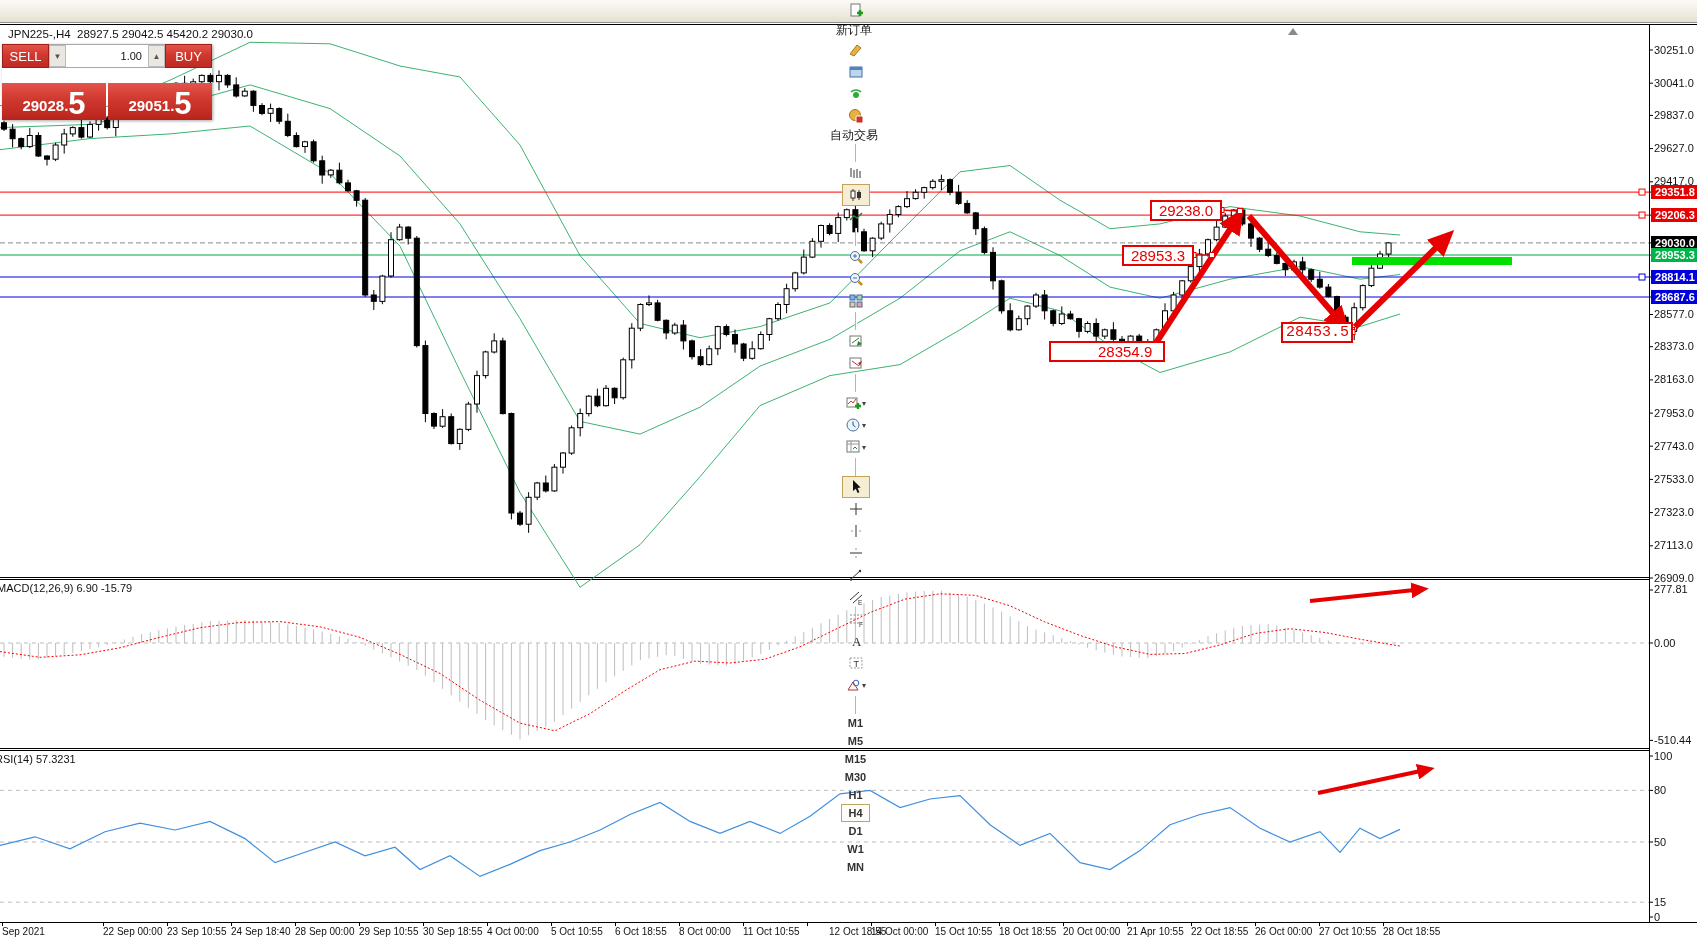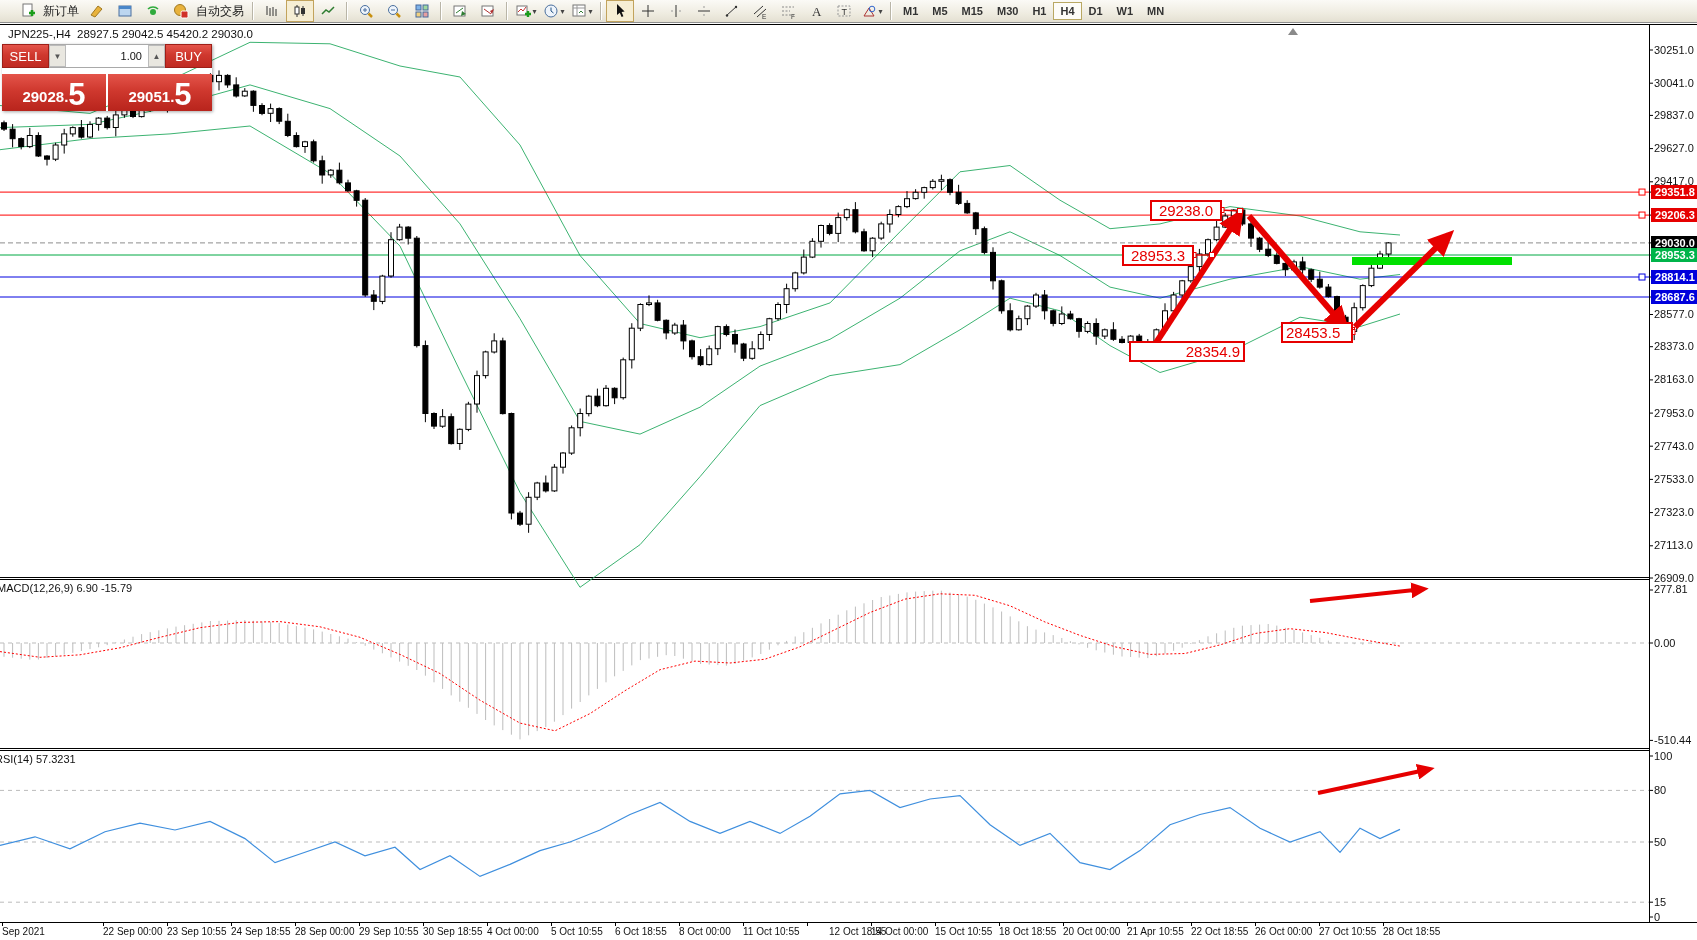--- a/index.html
+++ b/index.html
@@ -1,21 +1,21 @@
 <!DOCTYPE html>
 <html><head>
 <meta charset="utf-8">
 <style>
   html,body{margin:0;padding:0;width:1697px;height:940px;overflow:hidden;background:#fff;
     font-family:"Liberation Sans","DejaVu Sans",sans-serif;}
   #app{position:relative;width:1697px;height:940px;}
   
   #toolbar{position:absolute;left:0;top:0;width:1697px;height:23px;z-index:6;
     background:linear-gradient(180deg,#fbfaf6 0%,#efece1 60%,#e4e0d2 100%);
-    border-bottom:1px solid #8f8f8f;display:flex;align-items:center;padding-left:14px;box-sizing:border-box;}
+    border-bottom:1px solid #8f8f8f;display:flex;align-items:center;padding-left:14px;box-sizing:border-box;flex-direction:column;}
   .tb-sep{width:1px;height:18px;background:#b9b5a7;border-right:1px solid #fff;margin:0 4px;flex:none;}
   .tb-btn{height:20px;min-width:22px;display:flex;align-items:center;justify-content:center;
     padding:0 2px;border:1px solid transparent;flex:none;}
   .tb-btn svg{width:16px;height:16px;flex:none;}
   .tb-btn.pressed{background:#f6eed4;border:1px solid #c2a35c;}
   .tb-lbl{font-size:12px;color:#1a1a1a;margin:0 4px 0 1px;white-space:nowrap;}
   .dd{font-size:8px;color:#444;margin-left:1px;}
   .tf-btn{font-size:11px;font-weight:bold;color:#333;padding:2px 6px;border:1px solid transparent;flex:none;}
   .tf-btn.pressed{background:#fdfcf8;border:1px solid #b9a863;}
   #tb-right{position:absolute;right:6px;top:1px;display:flex;align-items:center;}
@@ -32,21 +32,21 @@
   .time-lbl{position:absolute;top:926px;font-size:10px;color:#111;z-index:3;white-space:nowrap;}
   .ind-lbl{position:absolute;font-size:11px;color:#111;z-index:3;white-space:nowrap;}
   
   #trade{position:absolute;left:2px;top:44px;width:210px;z-index:5;box-shadow:1px 1px 3px rgba(0,0,0,.35);}
   #trade .row1{display:flex;height:24px;}
   .tr-btn{width:47px;background:linear-gradient(180deg,#e4544a,#cf382e 45%,#c02a22);color:#fff;
     font-size:13px;display:flex;align-items:center;justify-content:center;border:1px solid #9e1f18;box-sizing:border-box;}
   #vol-box{flex:1;display:flex;background:#fff;border:1px solid #a9a9a9;border-left:none;border-right:none;box-sizing:border-box;}
   .vol-arrow{width:17px;background:#e9e7e0;color:#555;font-size:8px;display:flex;align-items:center;justify-content:center;border:1px solid #bbb;box-sizing:border-box;}
   #vol-val{flex:1;font-size:11px;color:#111;display:flex;align-items:center;justify-content:flex-end;padding-right:6px;}
-  #trade .row2{display:flex;height:37px;margin-top:6px;gap:2px;}
+  #trade .row2{display:flex;height:37px;margin-top:15px;gap:2px;}
   .px-box{flex:1;background:linear-gradient(180deg,#e4544a,#cf382e 45%,#b8241c);color:#fff;
     display:flex;align-items:flex-end;justify-content:center;padding-bottom:1px;}
   .px-main{font-size:15px;font-weight:bold;line-height:20px;padding-bottom:3px;}
   .px-big{font-size:31px;font-weight:bold;line-height:30px;}
 </style>
 </head>
 <body>
 
 <div id="app">
   <svg id="cv" width="1697" height="940">
@@ -902,37 +902,37 @@
       <div class="ax-lbl" style="top:637px">0.00</div>
       <div class="ax-lbl" style="top:734px">-510.44</div>
       <div class="ax-lbl" style="top:750px">100</div>
       <div class="ax-lbl" style="top:784px">80</div>
       <div class="ax-lbl" style="top:836px">50</div>
       <div class="ax-lbl" style="top:896px">15</div>
       <div class="ax-lbl" style="top:911px">0</div>
       <div class="time-lbl" style="left:2px">Sep 2021</div>
       <div class="time-lbl" style="left:103px">22 Sep 00:00</div>
       <div class="time-lbl" style="left:167px">23 Sep 10:55</div>
-      <div class="time-lbl" style="left:231px">24 Sep 18:55</div>
+      <div class="time-lbl" style="left:231px">24 Sep 18:40</div>
       <div class="time-lbl" style="left:295px">28 Sep 00:00</div>
       <div class="time-lbl" style="left:359px">29 Sep 10:55</div>
       <div class="time-lbl" style="left:423px">30 Sep 18:55</div>
       <div class="time-lbl" style="left:487px">4 Oct 00:00</div>
       <div class="time-lbl" style="left:551px">5 Oct 10:55</div>
       <div class="time-lbl" style="left:615px">6 Oct 18:55</div>
       <div class="time-lbl" style="left:679px">8 Oct 00:00</div>
       <div class="time-lbl" style="left:743px">11 Oct 10:55</div>
       <div class="time-lbl" style="left:829px">12 Oct 18:55</div>
       <div class="time-lbl" style="left:871px">14 Oct 00:00</div>
       <div class="time-lbl" style="left:935px">15 Oct 10:55</div>
       <div class="time-lbl" style="left:999px">18 Oct 18:55</div>
       <div class="time-lbl" style="left:1063px">20 Oct 00:00</div>
       <div class="time-lbl" style="left:1127px">21 Apr 10:55</div>
       <div class="time-lbl" style="left:1191px">22 Oct 18:55</div>
       <div class="time-lbl" style="left:1255px">26 Oct 00:00</div>
       <div class="time-lbl" style="left:1319px">27 Oct 10:55</div>
       <div class="time-lbl" style="left:1383px">28 Oct 18:55</div>
       <div class="callout" style="left: 1150px; top: 200px; width: 62px; text-align: center;">29238.0</div>
       <div class="callout" style="left: 1122px; top: 245px; width: 62px; text-align: center;">28953.3</div>
-      <div class="callout" style="left: 1129px; top: 341px; width: 62px; text-align: right; padding-left: 47px;">28354.9</div>
-      <div class="callout" style="left: 1281px; top: 322px; width: 62px; text-align: left;">28453.5</div>
+      <div class="callout" style="left: 1049px; top: 341px; width: 62px; text-align: left; padding-left: 47px;">28354.9</div>
+      <div class="callout" style="left: 1281px; top: 322px; width: 62px; text-align: right; font-family: Liberation Mono, monospace;">28453.5</div>
     </div>
 </div>
 
 </body></html>

